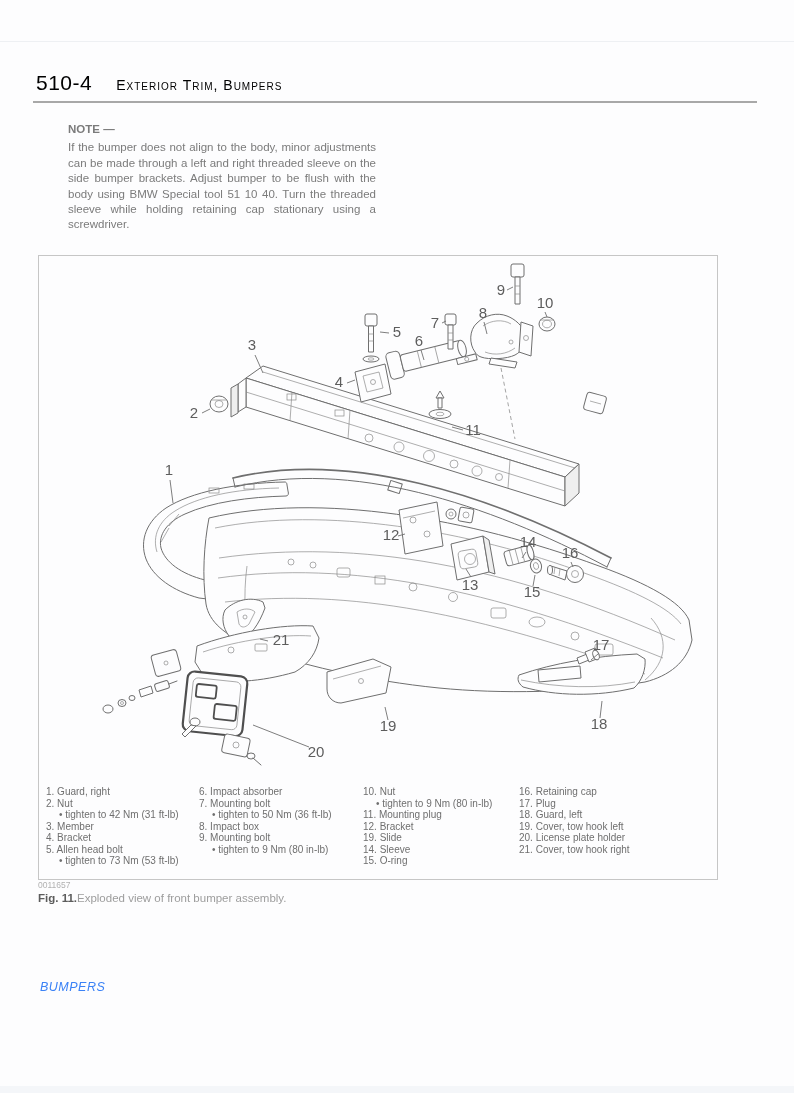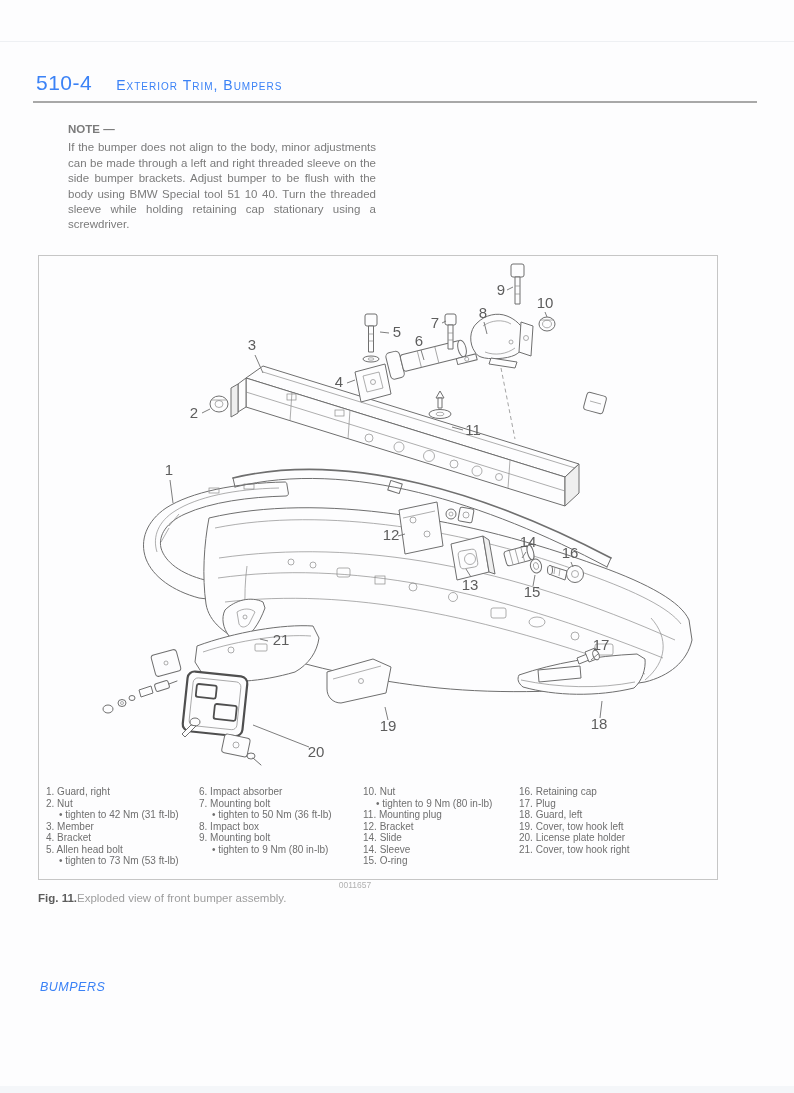--- a/index.html
+++ b/index.html
@@ -2,21 +2,21 @@
 <html><head>
 <meta charset="utf-8">
 <style>
   html,body{margin:0;padding:0;background:#ffffff;}
   .page{position:relative;width:794px;height:1093px;background:#fdfdfe;overflow:hidden;
         font-family:"Liberation Sans",sans-serif;}
   .page-top-line{position:absolute;left:0;top:41px;width:794px;height:1px;background:#eef0f3;}
   .page-bottom-band{position:absolute;left:0;top:1086px;width:794px;height:7px;background:#f4f6f9;}
 
   
-  .hdr{position:absolute;left:36px;top:71px;display:flex;align-items:baseline;color:#3b82f6;}
+  .hdr{position:absolute;left:36px;top:71px;display:flex;align-items:baseline;color:#000000;}
   .hdr-num{font-size:21px;letter-spacing:.5px;margin-right:24px;}
   .hdr-title{font-size:14px;font-variant:small-caps;letter-spacing:1px;}
   .hdr-rule{position:absolute;left:33px;top:101px;width:724px;border-top:2px solid #a8a8a8;}
 
   
   .note{position:absolute;left:68px;top:122px;width:308px;color:#7b7b7b;
         font-size:11.5px;line-height:15.4px;}
   .note-head{font-weight:bold;margin-bottom:3px;}
   .note-body{text-align:justify;}
 
@@ -37,21 +37,21 @@
 
   
   .legend{position:absolute;left:0;top:530px;width:678px;display:flex;color:#6f6f6f;
           font-size:10px;line-height:11.5px;}
   .legend-col1{margin-left:7px;width:153px;}
   .legend-col2{width:164px;}
   .legend-col3{width:156px;}
   .legend-col4{flex:1;}
   .legend-note{padding-left:13px;}
 
-  .doc-num{position:absolute;left:38px;top:880px;width:634px;text-align:center;
+  .doc-num{position:absolute;left:38px;top:880px;width:634px;text-align:left;
            font-size:8.5px;color:#b1b1b1;}
   .fig-caption{position:absolute;left:38px;top:892px;font-size:11.5px;color:#9d9d9d;}
   .fig-caption b{color:#5c5c5c;}
   .footer{position:absolute;left:40px;top:980px;font-style:italic;font-size:12.5px;
           color:#3b82f6;letter-spacing:.5px;}
 </style>
 </head>
 <body>
 
 <div class="page">
@@ -384,21 +384,21 @@
           <div class="legend-note">• tighten to 50 Nm (36 ft-lb)</div>
           <div>8. Impact box</div>
           <div>9. Mounting bolt</div>
           <div class="legend-note">• tighten to 9 Nm (80 in-lb)</div>
         </div>
         <div class="legend-col3">
           <div>10. Nut</div>
           <div class="legend-note">• tighten to 9 Nm (80 in-lb)</div>
           <div>11. Mounting plug</div>
           <div>12. Bracket</div>
-          <div>14. Slide</div>
+          <div>19. Slide</div>
           <div>14. Sleeve</div>
           <div>15. O-ring</div>
         </div>
         <div class="legend-col4">
           <div>16. Retaining cap</div>
           <div>17. Plug</div>
           <div>18. Guard, left</div>
           <div>19. Cover, tow hook left</div>
           <div>20. License plate holder</div>
           <div>21. Cover, tow hook right</div>

